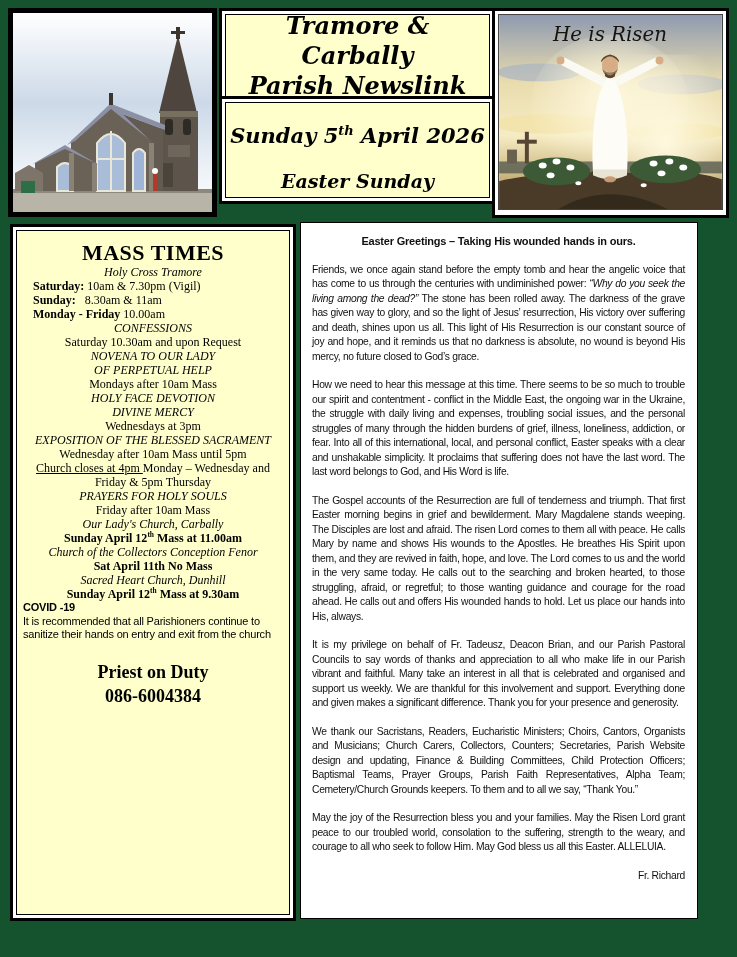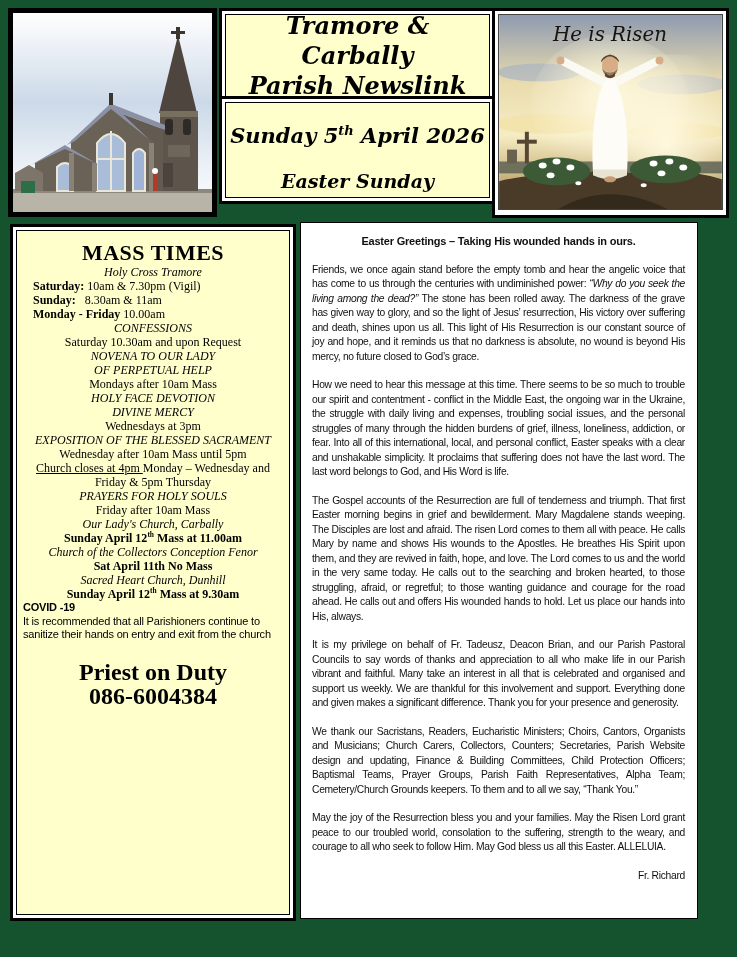--- a/index.html
+++ b/index.html
@@ -23,21 +23,21 @@
   .mt{font-size:12px;line-height:14px;text-align:center;padding:9px 6px 12px 6px;}
   .mt-title{font-size:22px;line-height:25px;font-weight:bold;letter-spacing:0.5px;}
   .b{font-weight:bold;}
   .i{font-style:italic;}
   .bi{font-weight:normal;font-style:italic;}
   .u{text-decoration:underline;}
   .leftln{text-align:left;padding-left:10px;}
   .sec{}
   .sec-lg{}
   .covid{font-family:"Liberation Sans",sans-serif;font-size:11px;line-height:13.5px;text-align:left;letter-spacing:-0.2px;}
-  .priest{font-size:24px;line-height:24px;font-weight:bold;}
+  .priest{font-size:18px;line-height:24px;font-weight:bold;}
 
   
   .rightbox{border:1px solid #000;background:#fff;box-sizing:border-box;padding:11px 12px 0 11px;}
   .art{font-family:"Liberation Sans",sans-serif;font-size:10.3px;letter-spacing:-0.3px;
        line-height:14.5px;text-align:justify;color:#101010;}
   .art p{margin:0 0 14px 0;}
   .art-head{text-align:center;font-weight:bold;font-size:11px;letter-spacing:-0.2px;margin:0 0 14px 0;}
   .sig{text-align:right;margin:0;}
   svg{display:block;}
 </style>

